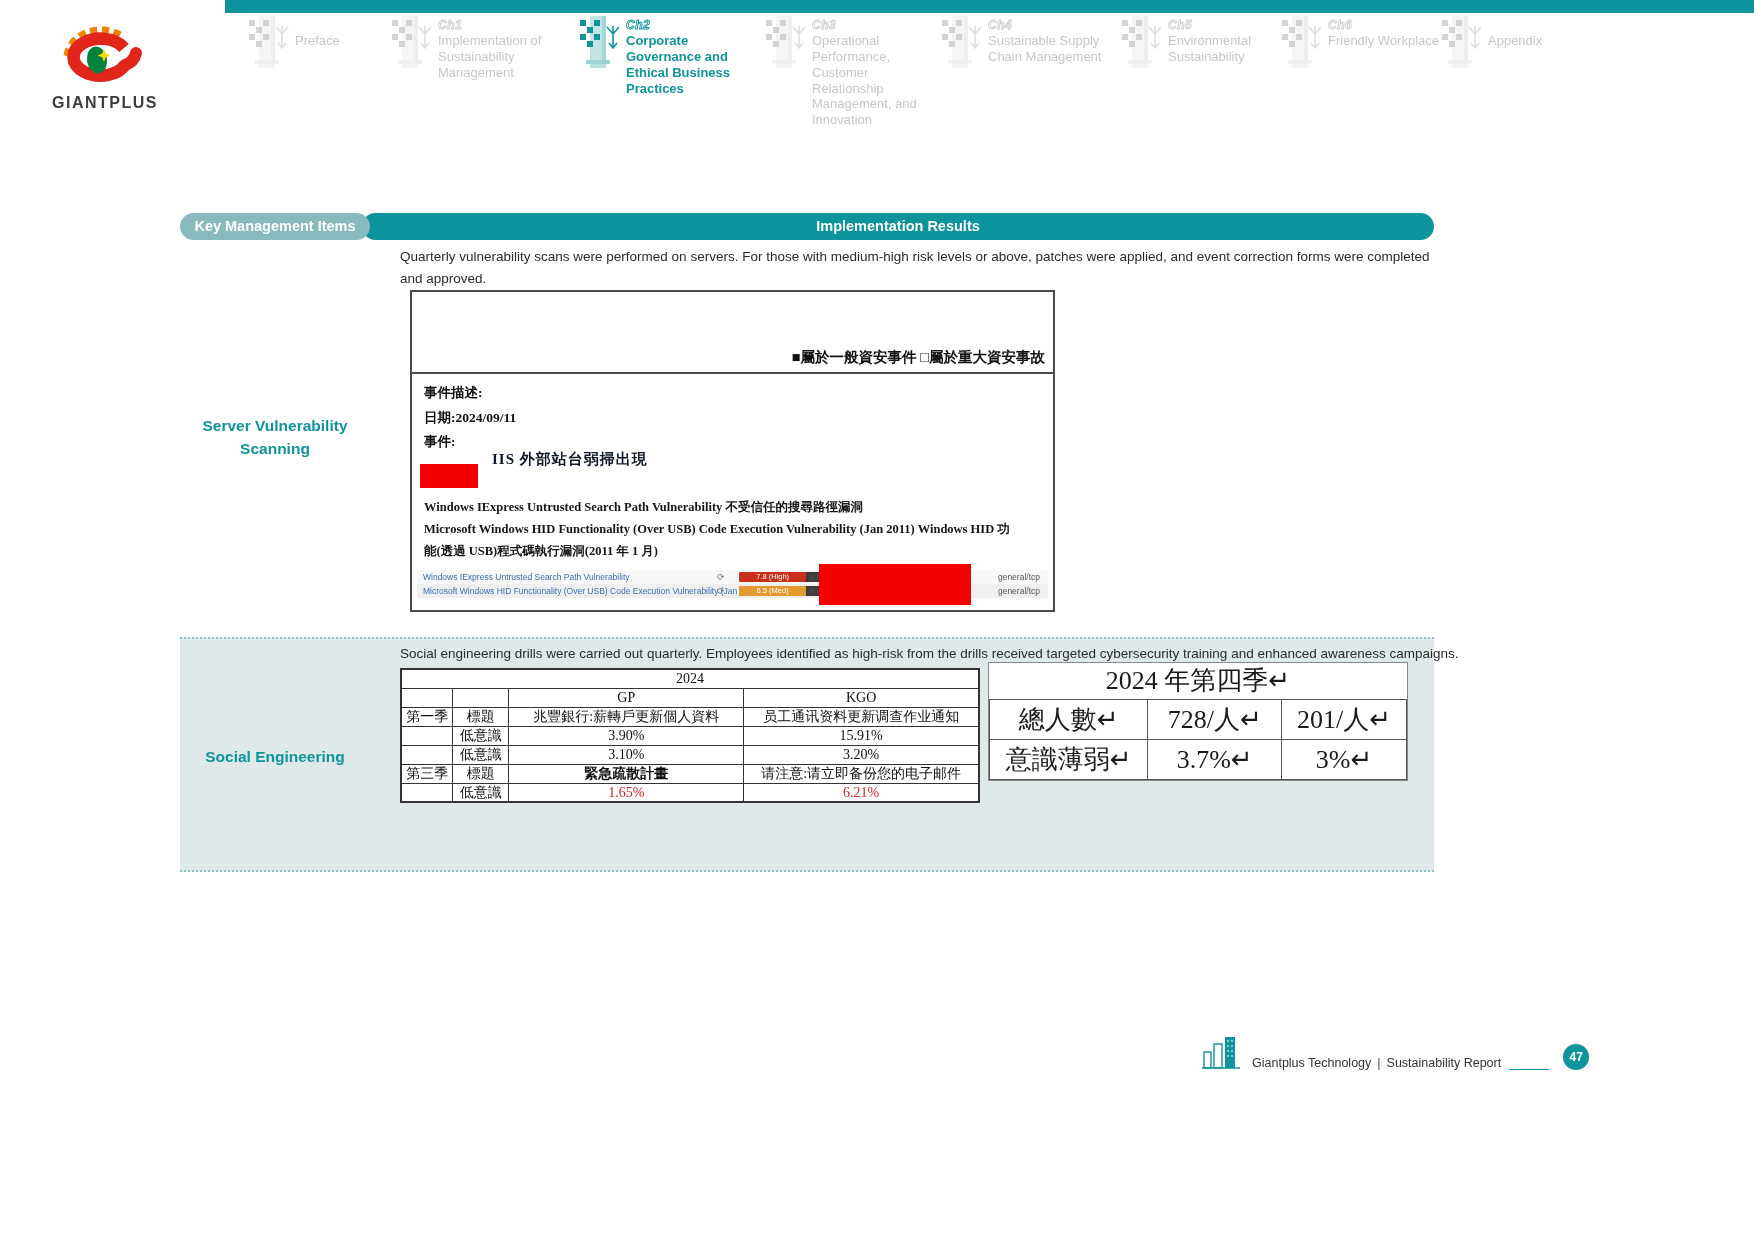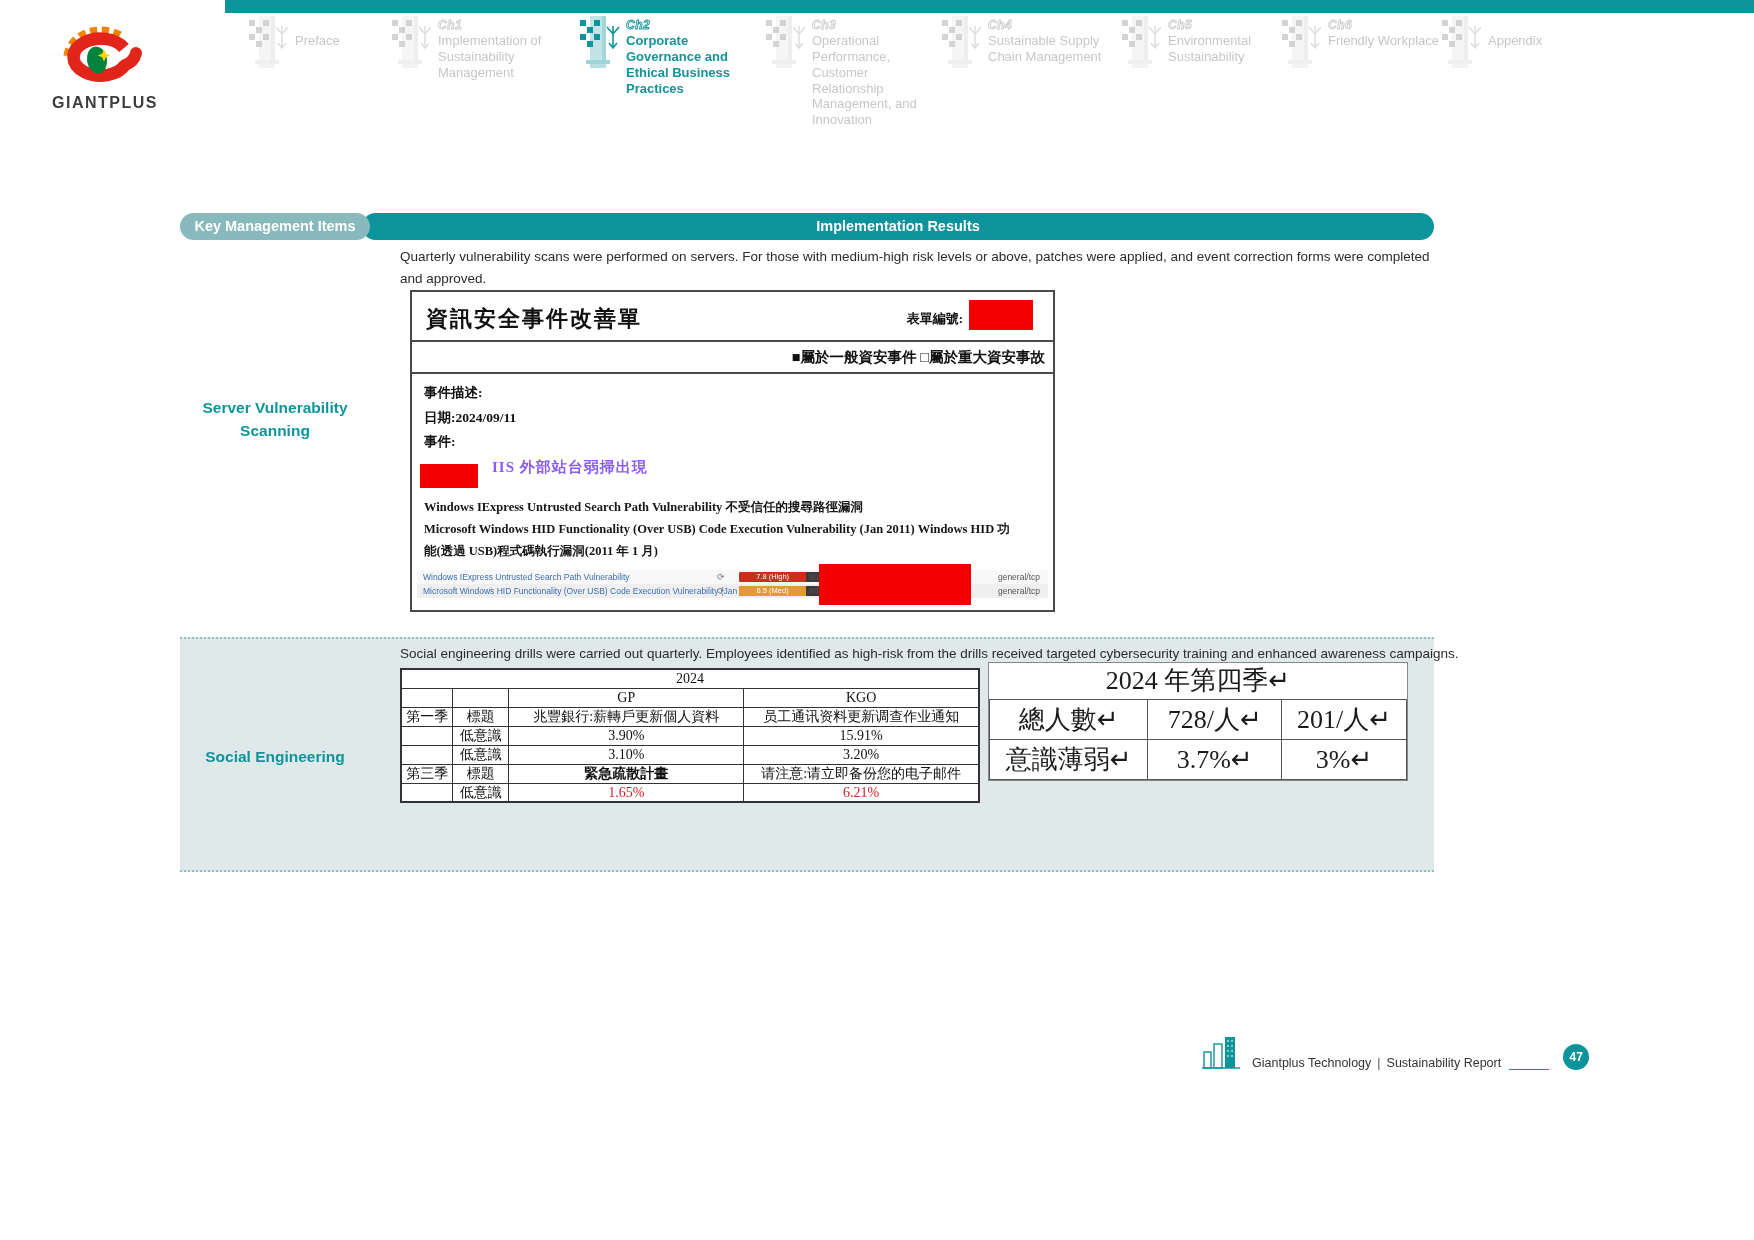--- a/index.html
+++ b/index.html
@@ -43,21 +43,21 @@
 
   
   .form{position:absolute;left:410px;top:290px;width:645px;height:322px;
         border:2px solid #4a4a4a;background:#fff;font-family:"Liberation Serif",serif}
   .f-titlerow{position:absolute;left:0;right:0;top:0;height:50px;border-bottom:2px solid #4a4a4a}
   .f-title{position:absolute;left:14px;top:12px;font-size:22px;font-weight:bold;letter-spacing:2px;color:#111}
   .f-no{position:absolute;right:90px;top:18px;font-size:13px;font-weight:bold;color:#111}
   .f-chkrow{position:absolute;left:0;right:0;top:50px;height:32px;border-bottom:2px solid #4a4a4a}
   .f-chk{position:absolute;right:8px;top:6px;font-size:14.5px;font-weight:bold;color:#111}
   .f-line{position:absolute;left:12px;font-size:13.5px;font-weight:bold;color:#111}
-  .f-evtitle{position:absolute;left:80px;top:166px;font-size:15px;font-weight:bold;letter-spacing:1px;color:#8b5cf6}
+  .f-evtitle{position:absolute;left:80px;top:158px;font-size:15px;font-weight:bold;letter-spacing:1px;color:#0f172a}
   .f-body{position:absolute;left:12px;font-size:12.5px;font-weight:bold;color:#161616}
   .redact{position:absolute;background:var(--red)}
 
   .scanrows{position:absolute;left:5px;right:5px;bottom:12px;font-family:"Liberation Sans",sans-serif}
   .scanrow{position:relative;height:14px;line-height:14px;font-size:8.5px;color:#555}
   .scanrow:nth-child(1){background:#f8f8f8}
   .scanrow:nth-child(2){background:#efefef}
   .s-name{position:absolute;left:6px;top:0;color:#3c6eb4;white-space:nowrap}
   .s-qodicon{position:absolute;left:300px;top:0;color:#777;font-size:9px}
   .badge{position:absolute;left:322px;top:2px;width:84px;height:10px;border-radius:2px;
@@ -277,29 +277,24 @@
     </svg>
     <div class="nav-text">
         <div class="chtag"></div>
       <div class="nav-label">Appendix</div>
       </div>
   </div>
 
   <div class="pill pill-right">Implementation Results</div>
   <div class="pill pill-left">Key Management Items</div>
 
-  <div class="row-label" style="top:396px">Server Vulnerability Scanning</div>
+  <div class="row-label" style="top:414px">Server Vulnerability Scanning</div>
   <div class="para" style="top:246px">Quarterly vulnerability scans were performed on servers. For those with medium-high risk levels or above, patches were applied, and event correction forms were completed and approved.</div>
 
   <div class="form">
-    <div class="f-titlerow">
-      <div class="f-title">資訊安全事件改善單</div>
-      <div class="f-no">表單編號:</div>
-      <div class="redact" style="right:20px;top:8px;width:64px;height:30px"></div>
-    </div>
     <div class="f-chkrow">
       <div class="f-chk">■屬於一般資安事件  □屬於重大資安事故</div>
     </div>
     <div class="f-line" style="top:92px">事件描述:</div>
     <div class="f-line" style="top:117px">日期:2024/09/11</div>
     <div class="f-line" style="top:141px">事件:</div>
     <div class="redact" style="left:8px;top:172px;width:58px;height:24px"></div>
     <div class="f-evtitle">IIS 外部站台弱掃出現</div>
     <div class="f-body" style="top:207px">Windows IExpress Untrusted Search Path Vulnerability 不受信任的搜尋路徑漏洞</div>
     <div class="f-body" style="top:229px">Microsoft Windows HID Functionality (Over USB) Code Execution Vulnerability (Jan 2011) Windows HID 功</div>

